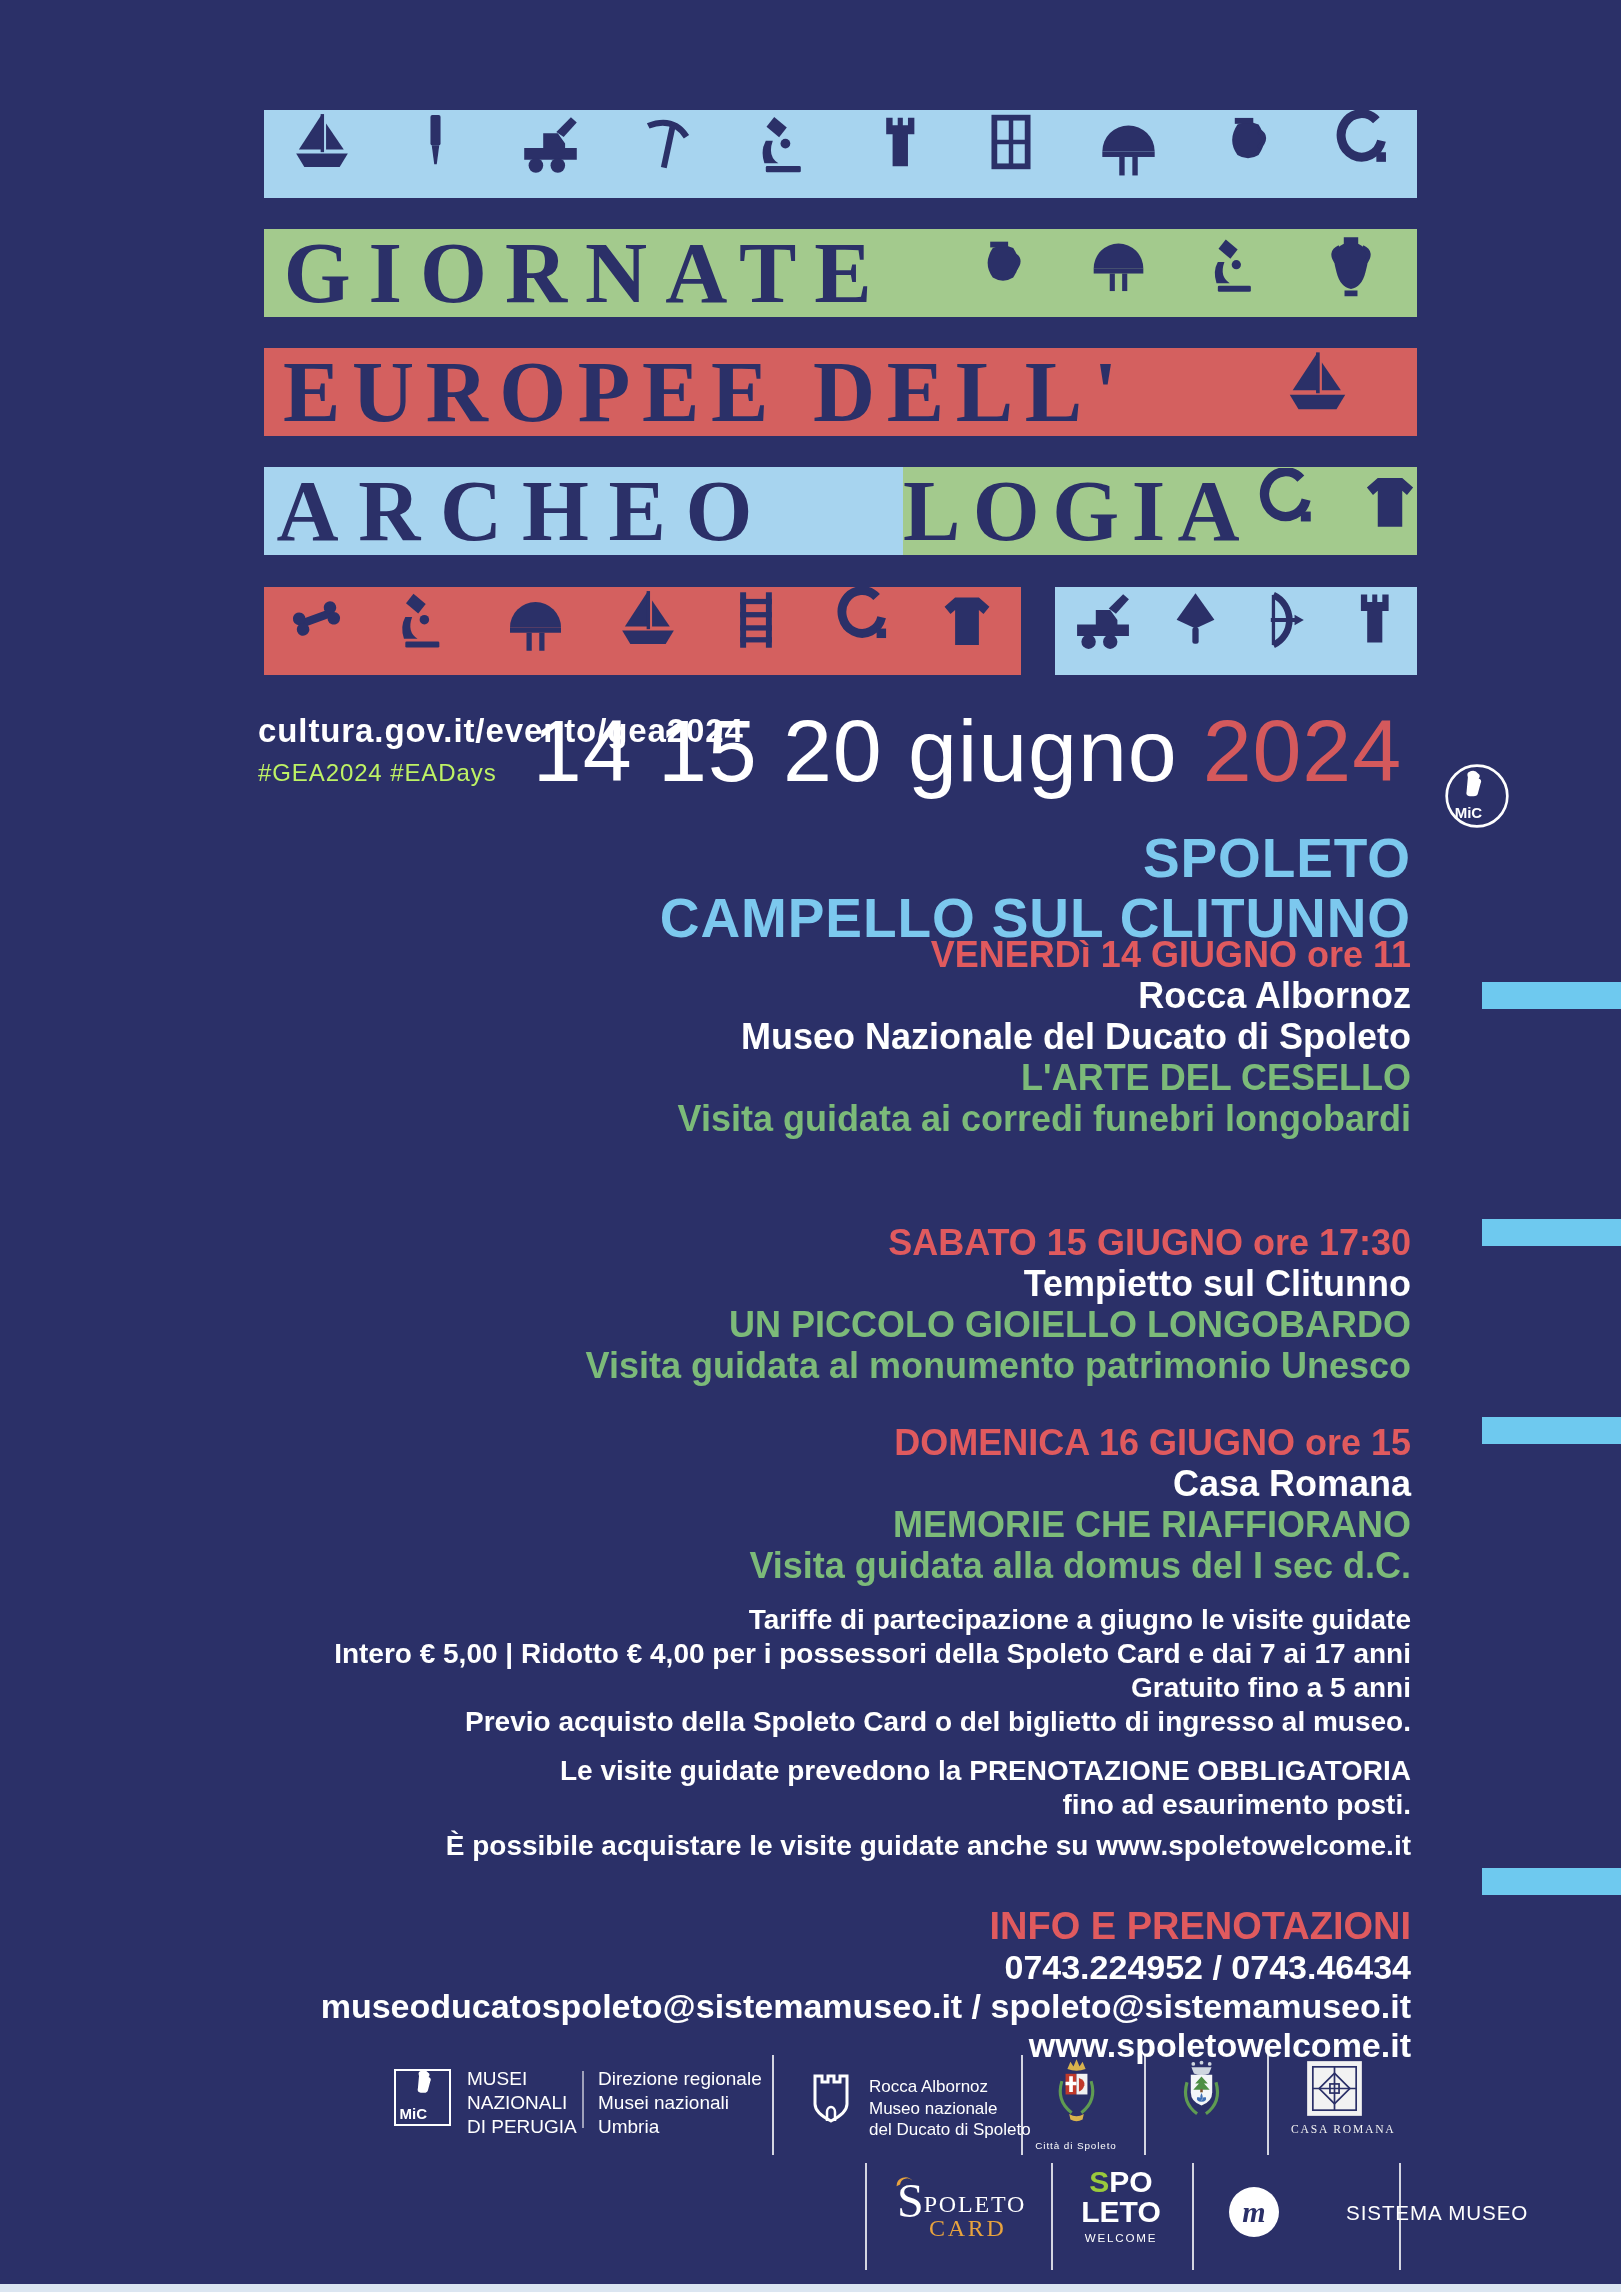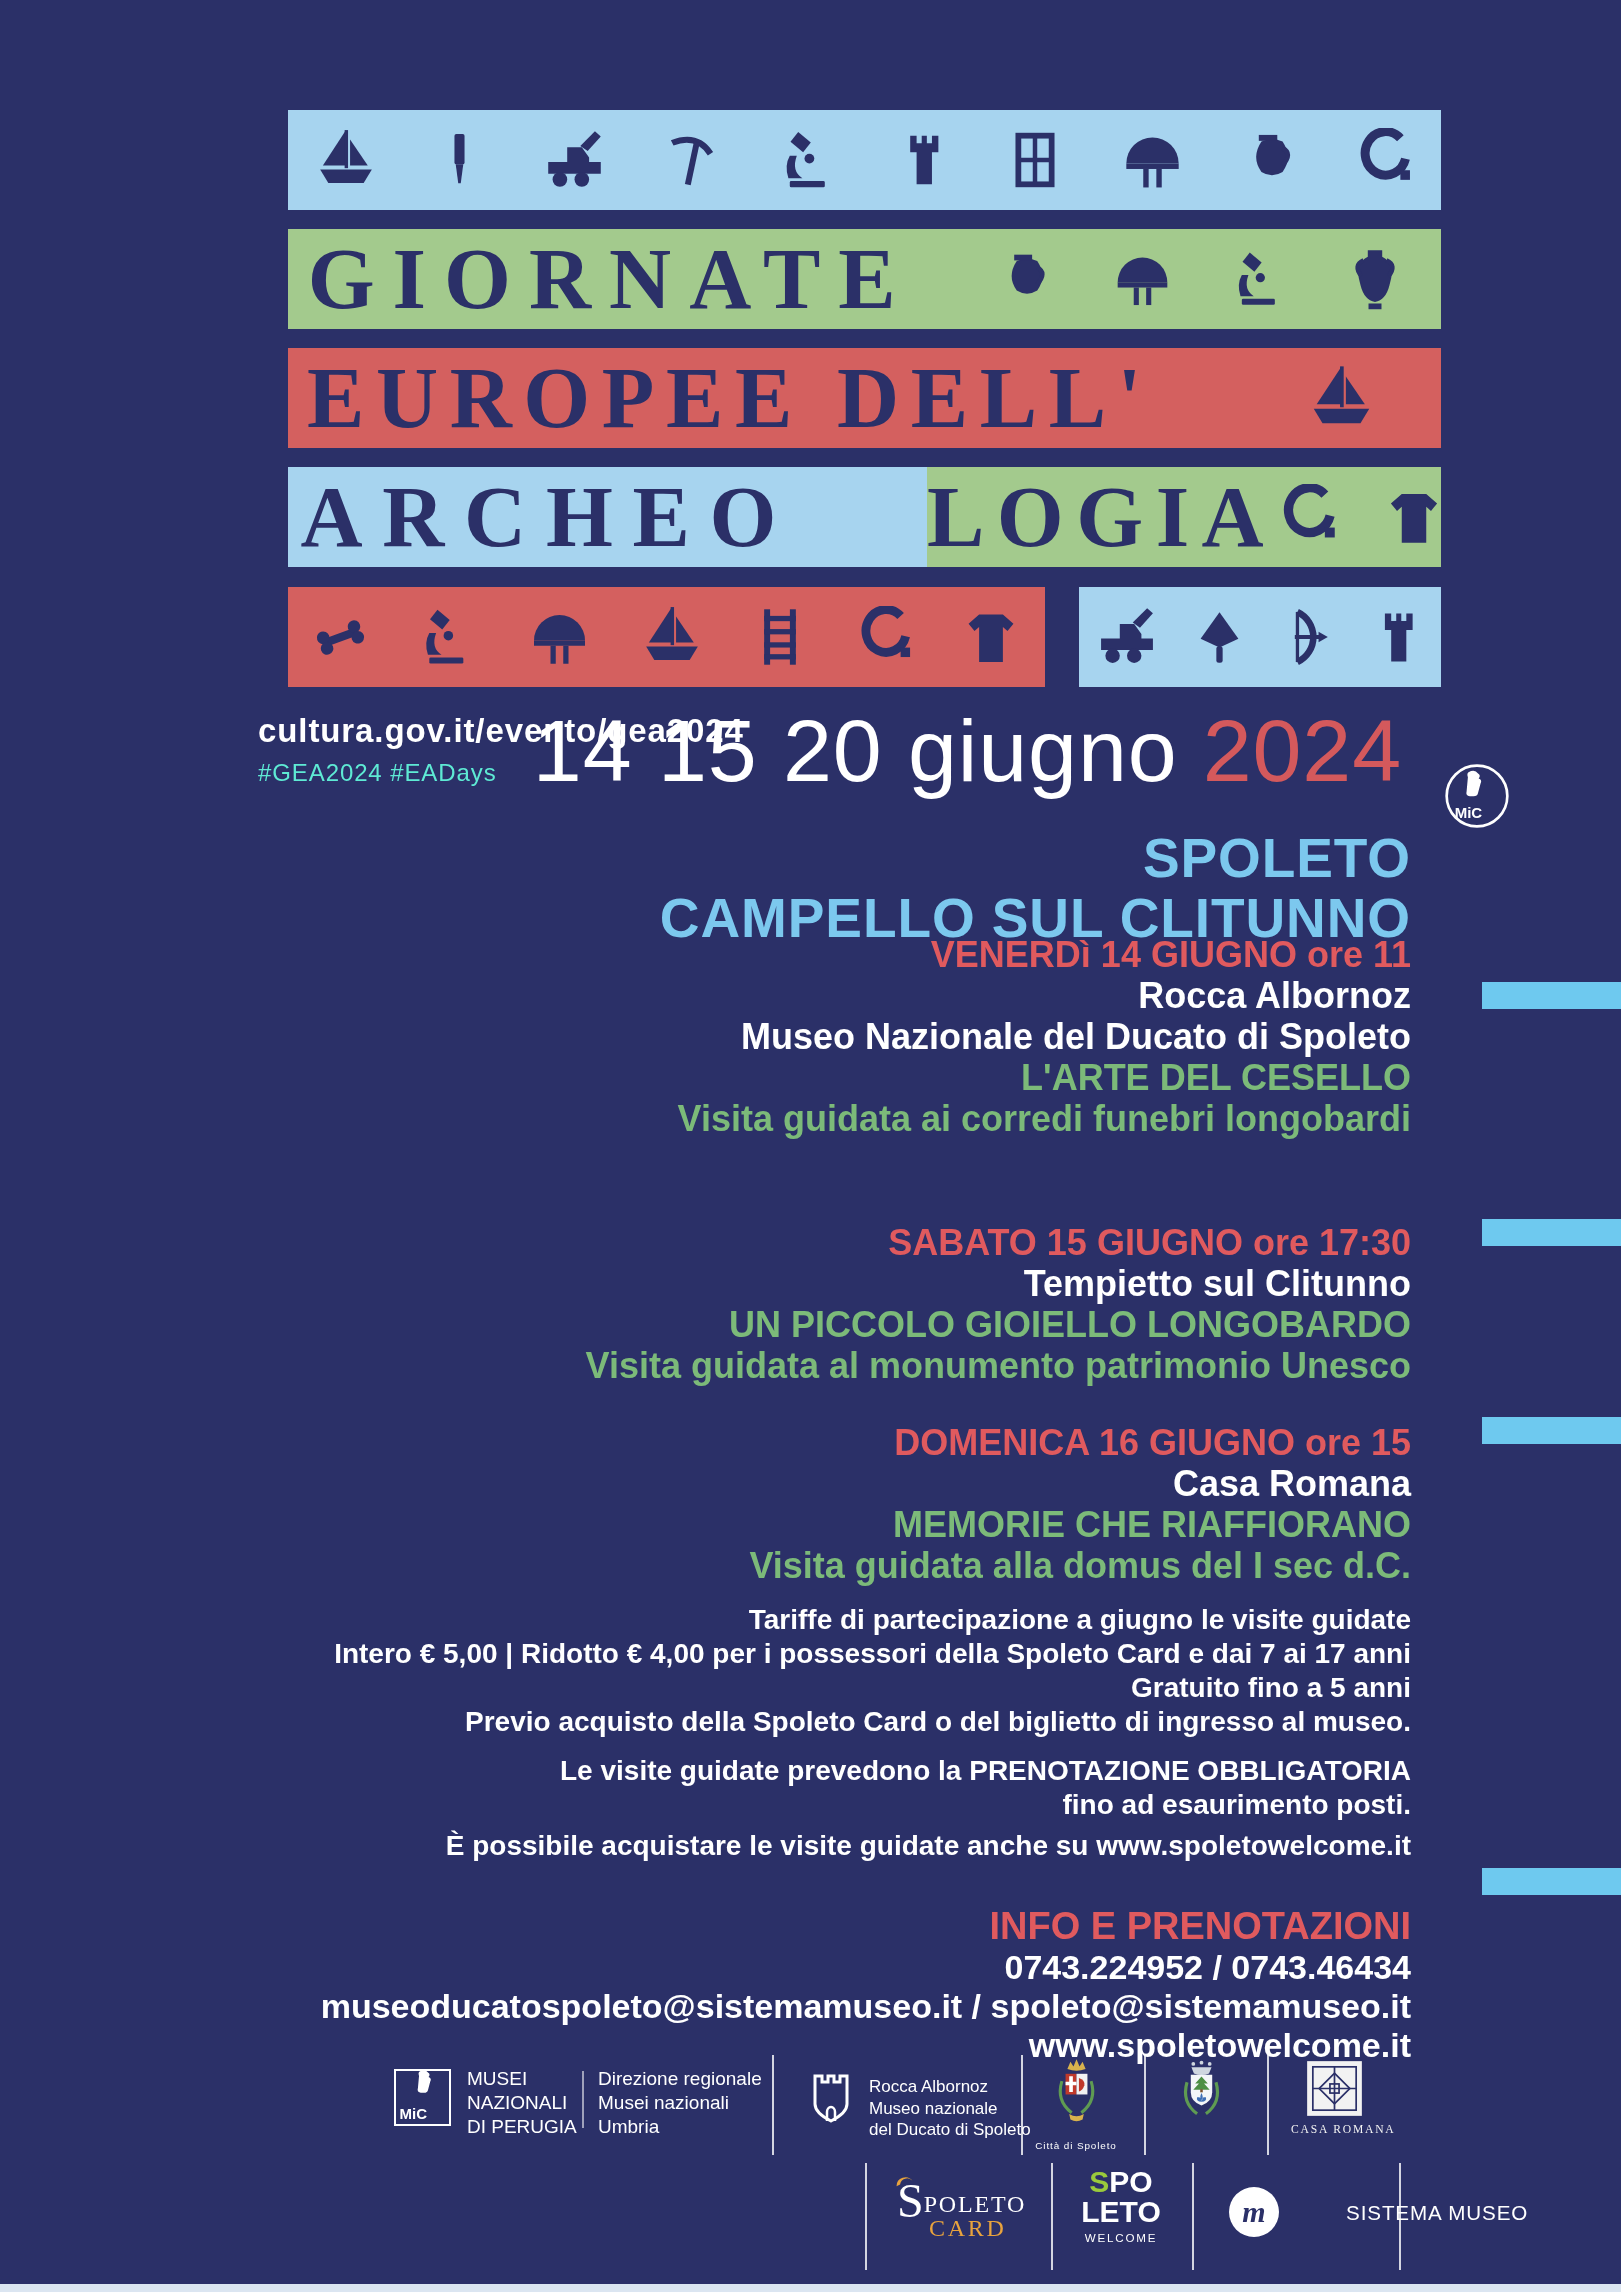--- a/index.html
+++ b/index.html
@@ -1,33 +1,33 @@
 <!DOCTYPE html>
 <html style="font-size:14.3px"><head>
 <meta charset="utf-8">
 <style>
   html,body{margin:0;padding:0;background:#1e2248;}
   .poster{position:relative;width:1621px;height:2293px;background:#2b3068;overflow:hidden;
           font-family:"Liberation Sans",sans-serif;}
   .abs{position:absolute;}
 
   
-  .band{position:absolute;display:flex;align-items:center;height:100px;margin-left:24px;}
+  .band{position:absolute;display:flex;align-items:flex-start;height:88px;}
   .b-blue{background:#a7d4ef;}
   .b-green{background:#a3ca8d;}
   .b-red{background:#d4605f;}
   .btxt{font-family:"Liberation Serif",serif;font-weight:700;font-size:86px;line-height:88px;
         color:#2b3068;white-space:nowrap;}
   .ls1{letter-spacing:18px;} .ls2{letter-spacing:11.6px;} .ls3{letter-spacing:19.7px;} .ls4{letter-spacing:12.5px;}
   .bicon{color:#2b3068;flex:0 0 auto;display:block;}
   .igroup{display:flex;align-items:center;margin-left:auto;}
 
   
   .url{color:#fff;font-weight:700;font-size:33px;letter-spacing:0.9px;white-space:nowrap;}
-  .tags{color:#5eead4;font-weight:400;font-size:24px;letter-spacing:0.9px;white-space:nowrap;}
+  .tags{color:#bef264;font-weight:400;font-size:24px;letter-spacing:0.9px;white-space:nowrap;}
   .dateline{display:flex;align-items:baseline;gap:25px;white-space:nowrap;}
   .dates{color:#fff;font-size:88px;font-weight:400;letter-spacing:0.9px;}
   .year{color:#d4595c;font-size:88px;font-weight:400;letter-spacing:0.9px;}
 
   
   .rcol{position:absolute;right:210px;text-align:right;white-space:nowrap;}
   .loc{color:#7cc8ee;font-weight:700;font-size:55px;line-height:60px;letter-spacing:0.9px;}
   .ev{font-size:36px;line-height:41px;font-weight:700;}
   .ev .red{color:#e05a5e;display:block;}
   .ev .white{color:#ffffff;display:block;}

